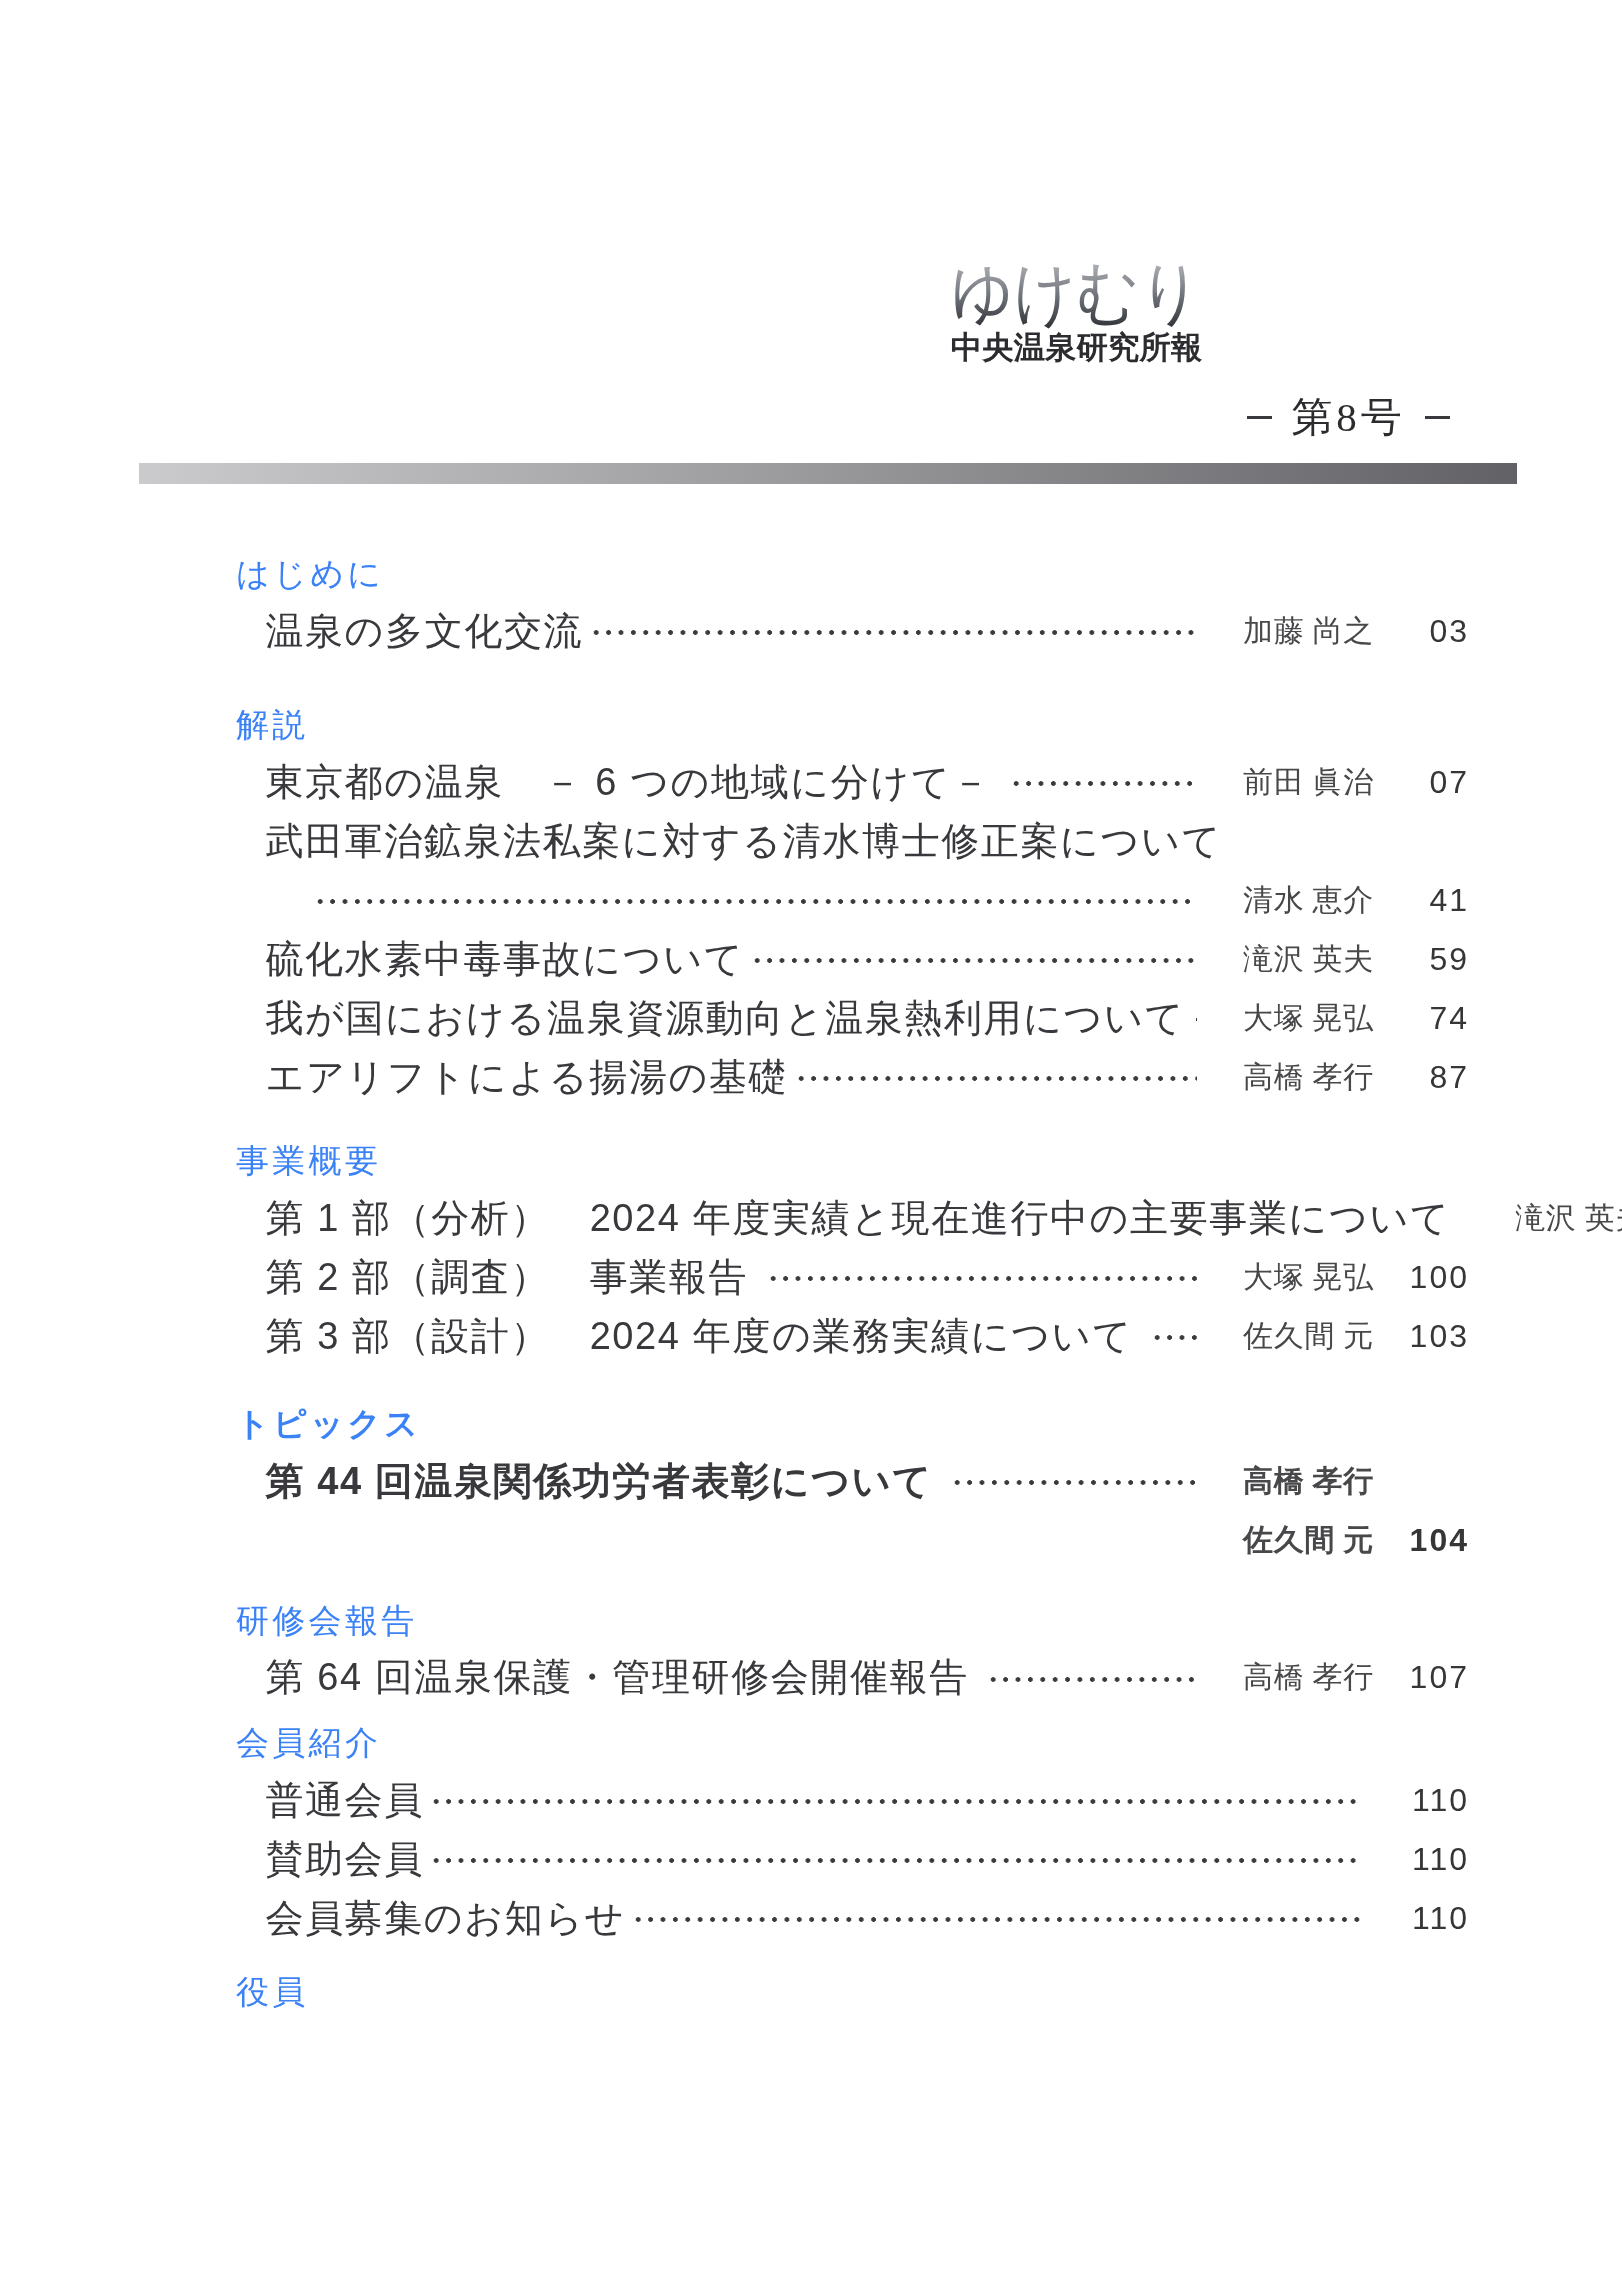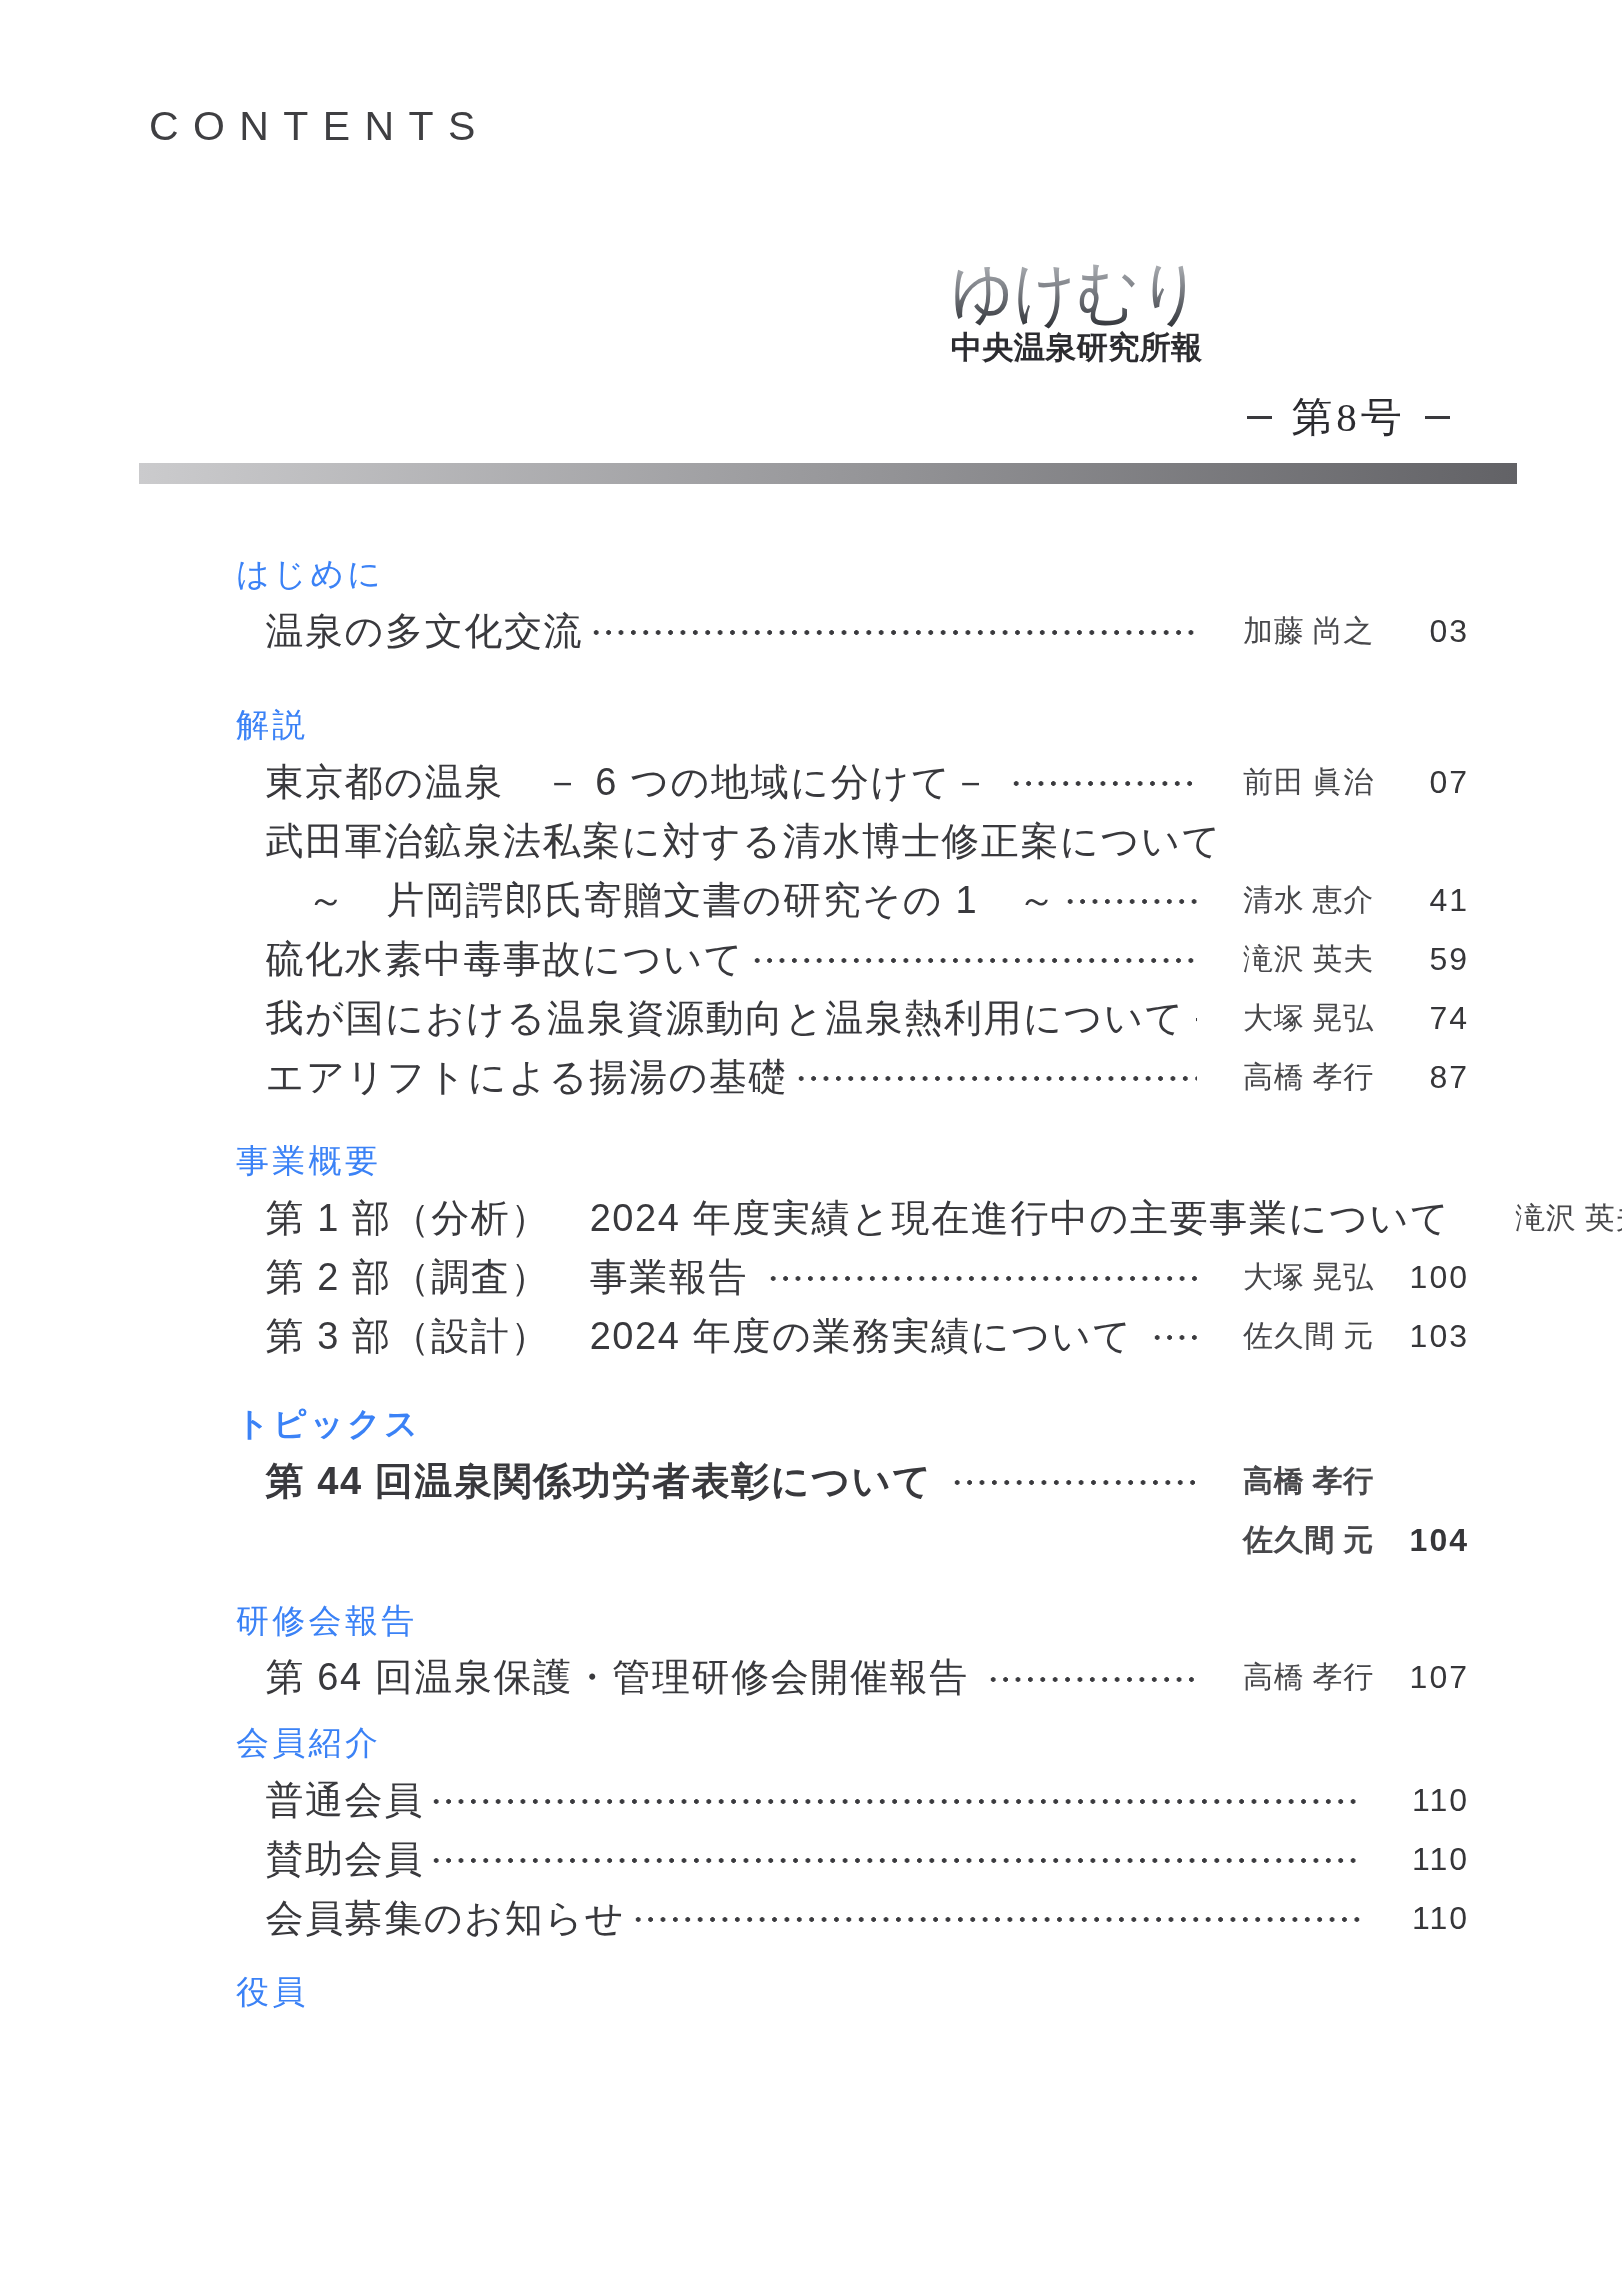--- a/index.html
+++ b/index.html
@@ -62,21 +62,20 @@
   .toc-page{
     flex:0 0 auto;width:95px;text-align:right;
     font-size:32px;color:#363639;letter-spacing:2px;white-space:pre;
   }
 </style>
 </head>
 <body>
 
 <div class="page">
 
-  <div class="contents-label">CONTENTS</div>
 
   <div class="logo">
     <svg width="576" height="291" viewBox="0 0 880 445">
       <defs>
         <linearGradient id="inkgrad" x1="0" y1="0" x2="0" y2="1">
           <stop offset="0" stop-color="#bcbfc3"></stop>
           <stop offset="0.45" stop-color="#7c7f85"></stop>
           <stop offset="1" stop-color="#2a2d32"></stop>
         </linearGradient>
       </defs>
@@ -110,21 +109,20 @@
           <div class="toc-row">
             <span class="toc-title">東京都の温泉　－ 6 つの地域に分けて－ </span>
             <div class="dot-leader"></div>
             <span class="toc-author">前田 眞治</span>
             <span class="toc-page">07</span>
           </div>
           <div class="toc-row">
             <span class="toc-title">武田軍治鉱泉法私案に対する清水博士修正案について</span>
           </div>
           <div class="toc-row indent">
-            <span class="toc-title">～　片岡諤郎氏寄贈文書の研究その 1　～</span>
             <div class="dot-leader"></div>
             <span class="toc-author">清水 恵介</span>
             <span class="toc-page">41</span>
           </div>
           <div class="toc-row">
             <span class="toc-title">硫化水素中毒事故について</span>
             <div class="dot-leader"></div>
             <span class="toc-author">滝沢 英夫</span>
             <span class="toc-page">59</span>
           </div>

